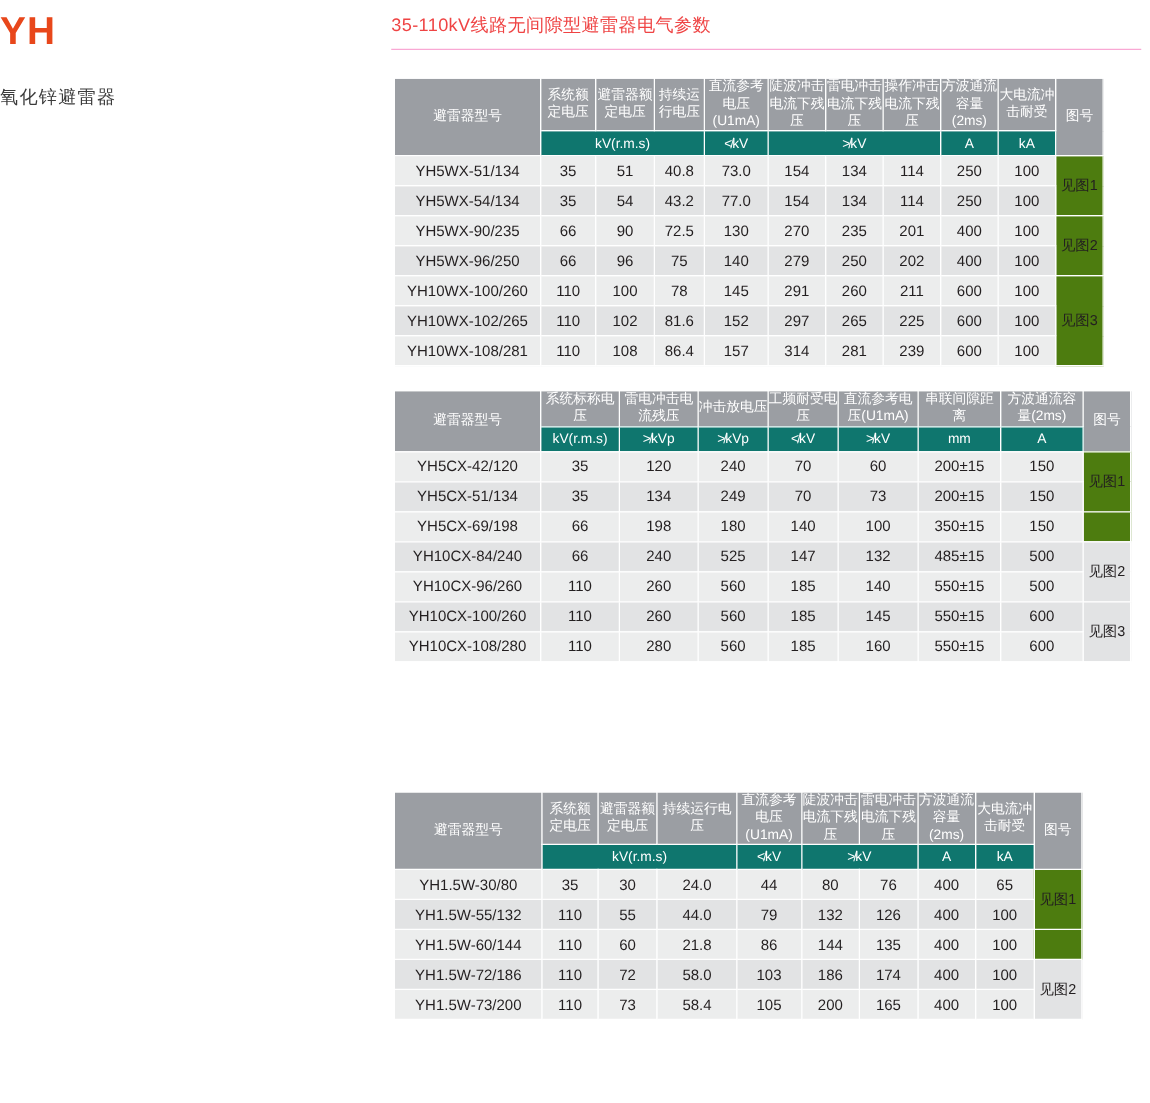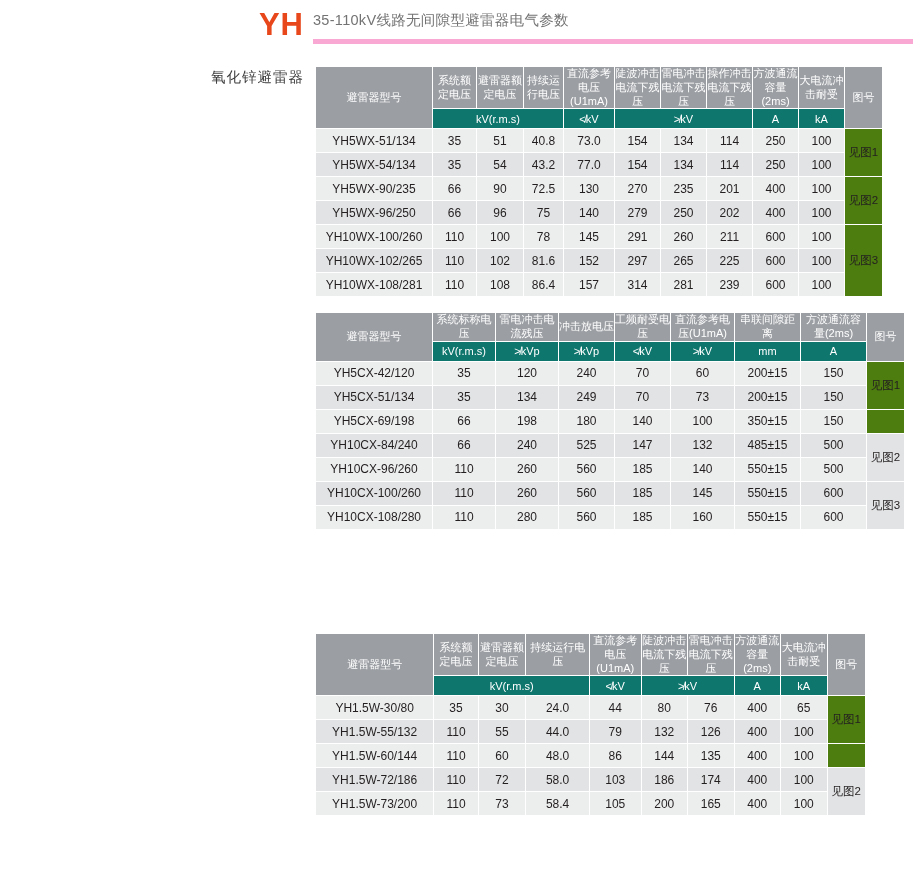--- a/index.html
+++ b/index.html
@@ -15,24 +15,23 @@
     overflow: hidden;
   }
   .page {
     position: relative;
     width: 920px;
     height: 882px;
   }
   
   .brand {
     position: absolute;
-    left: 24px;
+    left: 0;
     top: 8px;
     width: 280px;
-    text-align: right;
   }
   .brand-logo {
     font-size: 31px;
     font-weight: bold;
     color: #e8471b;
     letter-spacing: 1px;
     line-height: 1.1;
     font-family: "Liberation Sans", sans-serif;
   }
   .brand-sub {
@@ -46,24 +45,24 @@
     position: absolute;
     left: 313px;
     top: 0;
     width: 600px;
   }
   .section {
     margin-bottom: 0;
   }
   .section-title {
     font-size: 14.5px;
-    color: #737373;
+    color: #ef4444;
     letter-spacing: 0.3px;
     padding-bottom: 9px;
-    border-bottom: 5px solid #f9a8d4;
+    border-bottom: 1px solid #f9a8d4;
     margin-bottom: 22px;
   }
   .sec2 .section-title, .sec3 .section-title {
     margin-bottom: 21px;
   }
   table.spec {
     border-collapse: collapse;
     width: 551px;
     font-size: 11.5px;
     table-layout: fixed;
@@ -427,21 +426,21 @@
             <td>79</td>
             <td>132</td>
             <td>126</td>
             <td>400</td>
             <td>100</td>
           </tr>
           <tr class="body-row">
             <td class="model">YH1.5W-60/144</td>
             <td>110</td>
             <td>60</td>
-            <td>48.0</td>
+            <td>21.8</td>
             <td>86</td>
             <td>144</td>
             <td>135</td>
             <td>400</td>
             <td>100</td>
             <td class="figcol"></td>
           </tr>
           <tr class="body-row alt">
             <td class="model">YH1.5W-72/186</td>
             <td>110</td>

